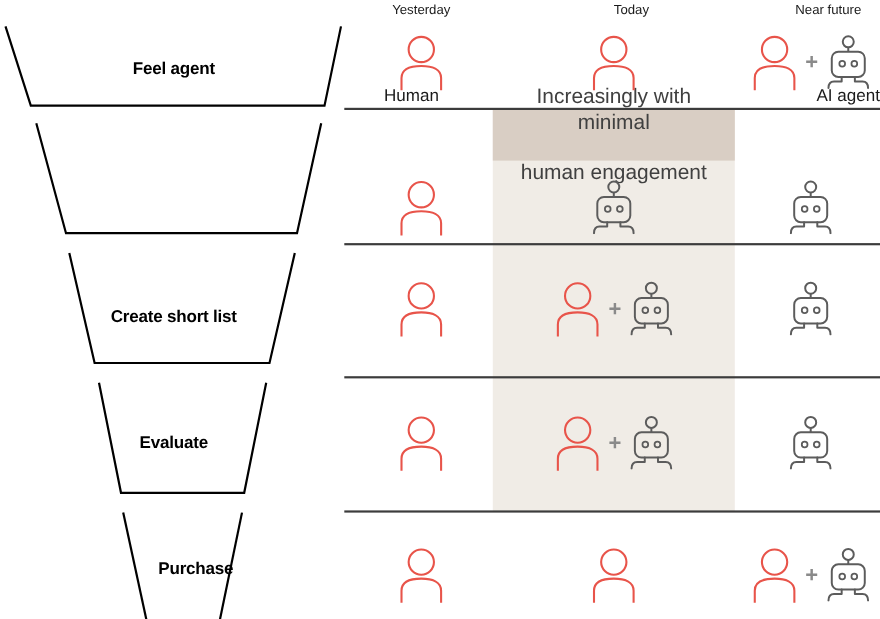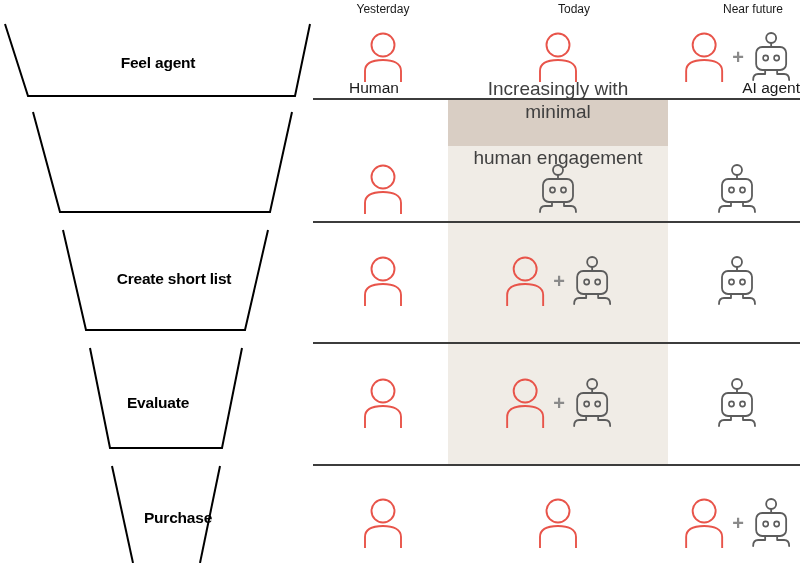--- a/index.html
+++ b/index.html
@@ -109,21 +109,21 @@
         <path d="M 63 230 L 86 330 L 245 330 L 268 230"></path>
 
         <path d="M 90 348 L 110 448 L 222 448 L 242 348"></path>
 
         <path d="M 112 466 L 133 563"></path>
         <path d="M 200 563 L 220 466"></path>
       </g>
     </svg>
 
     <div class="stage-label" style="left:158px;top:63px;">Feel agent</div>
-    <div class="stage-label" style="left:158px;top:279px;margin-left:16px;">Create short list</div>
+    <div class="stage-label" style="left:158px;top:289px;">Create short list</div>
     <div class="stage-label" style="left:158px;top:403px;text-align:right;">Evaluate</div>
     <div class="stage-label" style="left:166px;top:518px;margin-left:12px;">Purchase</div>
   </div>
 
   <div class="matrix">
 
     <div class="band"></div>
     <div class="band-head">
       <span><span>Increasingly with minimal</span><br><span>human engagement</span></span>
     </div>

